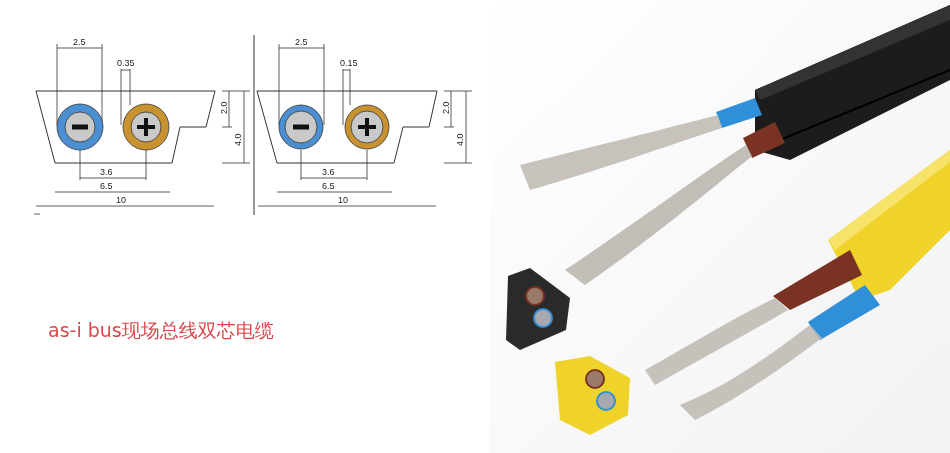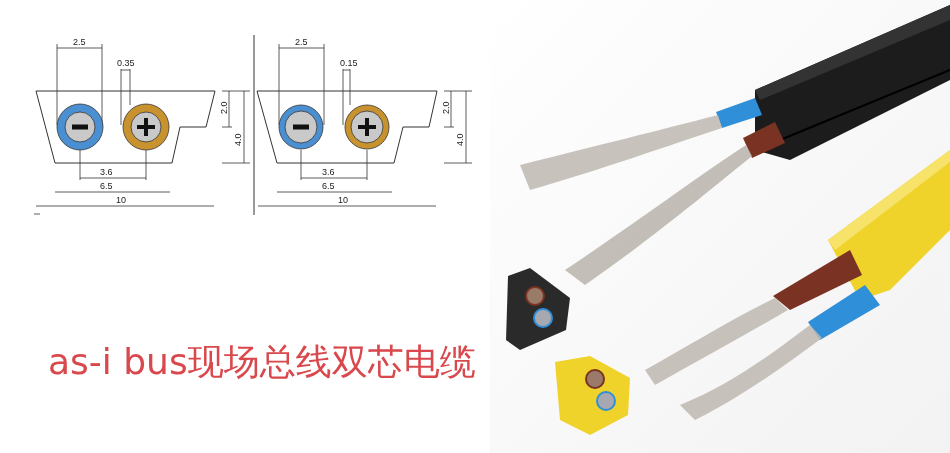--- a/index.html
+++ b/index.html
@@ -1,18 +1,18 @@
 <!DOCTYPE html>
 <html><head>
 <meta charset="utf-8">
 <style>
   html,body{margin:0;padding:0;background:#fff;}
   body{width:950px;height:453px;position:relative;overflow:hidden;font-family:"Liberation Sans",sans-serif;}
   .diagram{position:absolute;top:0;left:0;}
-  .title{position:absolute;left:48px;top:338px;font-size:36px;color:#d9484c;font-family:"DejaVu Sans",sans-serif;letter-spacing:0px;white-space:nowrap;}
+  .title{position:absolute;left:48px;top:318px;font-size:19px;color:#d9484c;font-family:"DejaVu Sans",sans-serif;letter-spacing:0px;white-space:nowrap;}
   .photo{position:absolute;left:490px;top:0;width:460px;height:453px;}
   svg text{font-family:"Liberation Sans",sans-serif;font-size:9px;fill:#222;}
 </style>
 </head>
 <body>
 
 <svg class="diagram" width="490" height="230" viewBox="0 0 490 230">
 
   <g>
 

